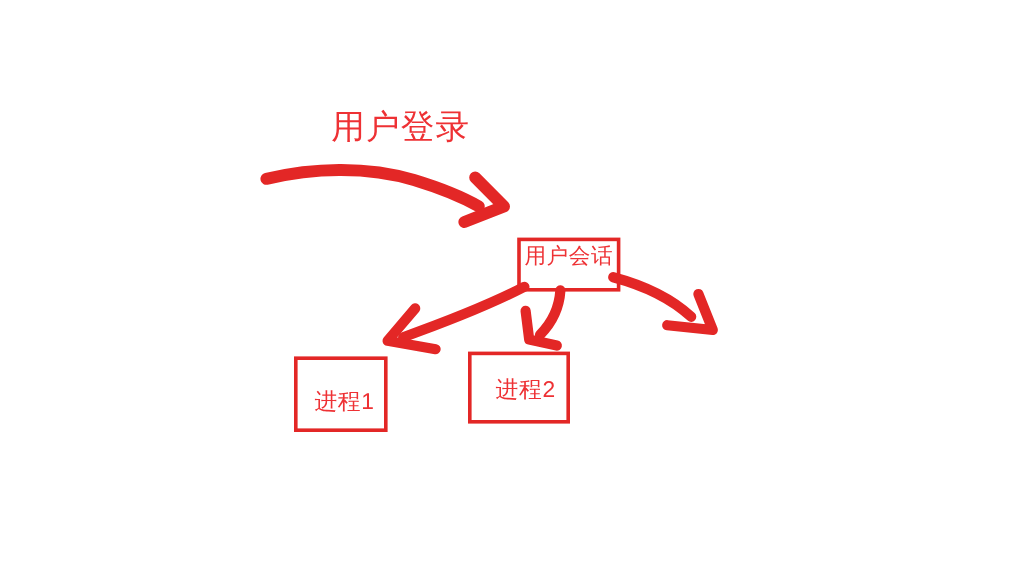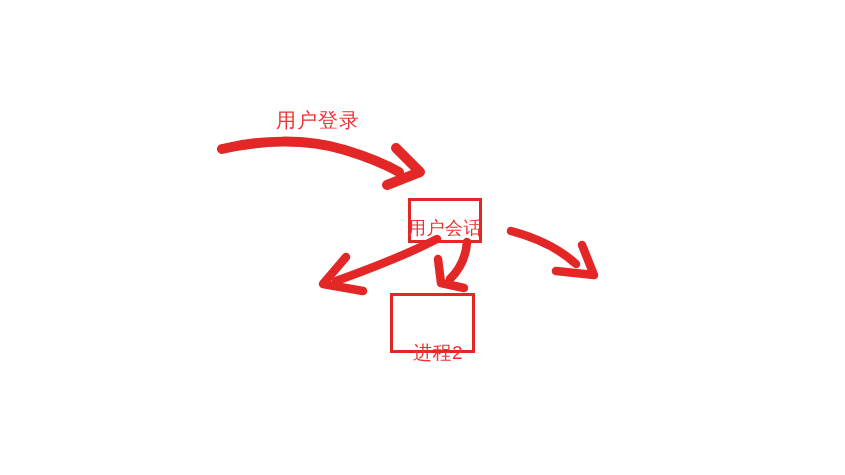--- a/index.html
+++ b/index.html
@@ -31,55 +31,55 @@
   .w10 { stroke-width: 10px; }
   .w8  { stroke-width: 8.5px; }
   .label {
     position: absolute;
     color: var(--text-red, #ee3134);
     white-space: nowrap;
     letter-spacing: 1px;
   }
   .login-label {
     left: 276px;
-    top: 107px;
-    font-size: 20px;
+    top: 87px;
+    font-size: 28px;
   }
   .box {
     position: absolute;
     box-sizing: border-box;
     border: 3px solid var(--ink-red, #e32726);
     background: transparent;
   }
   .session-box {
-    left: 408px;
+    left: 431px;
     top: 198px;
-    width: 74px;
+    width: 86px;
     height: 45px;
     display: flex;
-    align-items: flex-end;
+    align-items: flex-start;
     justify-content: center;
   }
   .session-box .box-label {
     color: var(--text-red, #ee3134);
     font-size: 18px;
     letter-spacing: 0.5px;
     white-space: nowrap;
   }
   .process-box .box-label {
     position: absolute;
     color: var(--text-red, #ee3134);
     font-size: 19px;
     letter-spacing: 0.5px;
     white-space: nowrap;
   }
   .process-box-1 { left: 245px; top: 297px; width: 78px; height: 63px; }
   .process-box-1 .box-label { left: 14px; top: 22px; }
   .process-box-2 { left: 390px; top: 293px; width: 85px; height: 60px; }
-  .process-box-2 .box-label { left: 20px; top: 16px; margin-top: 28px; }
+  .process-box-2 .box-label { left: 20px; top: 16px; }
   .process-box-3 { left: 542px; top: 289px; width: 91px; height: 58px; }
   .process-box-3 .box-label { left: 18px; top: 10px; }
 </style>
 </head>
 <body>
 
 <div class="canvas">
 
   <svg class="arrows-layer" viewBox="0 0 845 475" xmlns="http://www.w3.org/2000/svg">
 
@@ -103,19 +103,22 @@
       <path class="stroke w8" d="M 582 245 L 594 275 L 556 271"></path>
     </g>
   </svg>
 
   <div class="label login-label">用户登录</div>
 
   <div class="box session-box">
     <span class="box-label">用户会话</span>
   </div>
 
+  <div class="box process-box process-box-1">
+    <span class="box-label">进程1</span>
+  </div>
 
   <div class="box process-box process-box-2">
     <span class="box-label">进程2</span>
   </div>
 
 
 </div>
 
 </body></html>

